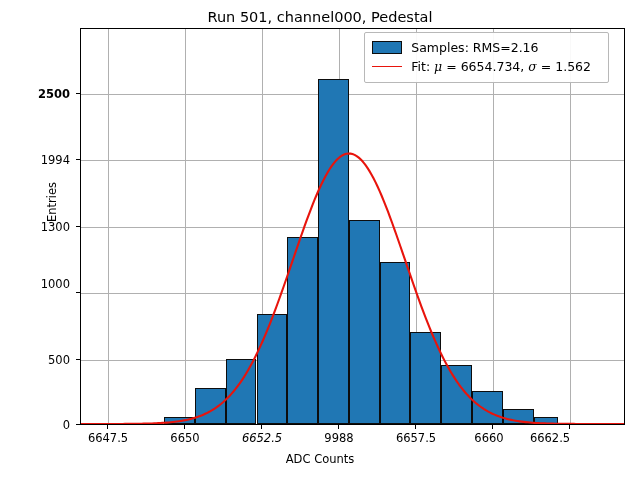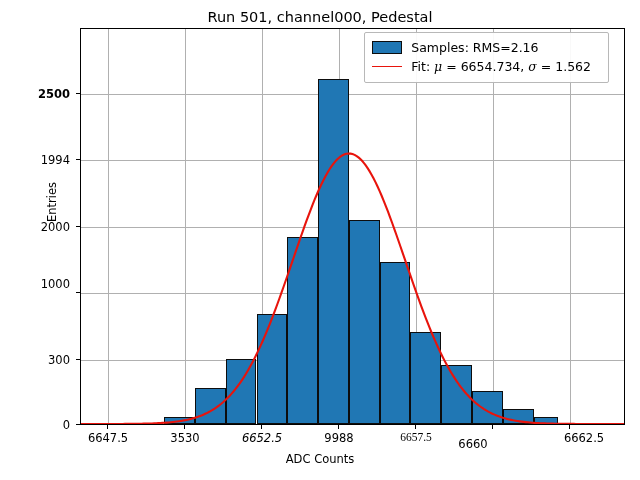--- a/index.html
+++ b/index.html
@@ -114,41 +114,41 @@
   </div>
 
   <div class="ytick" style="top:424px;"></div>
   <div class="ytick" style="top:359px;"></div>
   <div class="ytick" style="top:292px;"></div>
   <div class="ytick" style="top:226px;"></div>
   <div class="ytick" style="top:159px;"></div>
   <div class="ytick" style="top:93px;"></div>
 
   <div class="ytick-label" style="top:418px;">0</div>
-  <div class="ytick-label" style="top:353px;">300</div>
+  <div class="ytick-label" style="top:353px;">500</div>
   <div class="ytick-label" style="top:277px;">1000</div>
-  <div class="ytick-label" style="top:220px;">2000</div>
+  <div class="ytick-label" style="top:220px;">1300</div>
   <div class="ytick-label" style="top:153px;">1994</div>
   <div class="ytick-label" style="top:87px;font-weight:bold;">2500</div>
 
   <div class="xtick" style="left:107px;"></div>
   <div class="xtick" style="left:184px;"></div>
   <div class="xtick" style="left:261px;"></div>
   <div class="xtick" style="left:338px;"></div>
   <div class="xtick" style="left:415px;"></div>
   <div class="xtick" style="left:492px;"></div>
   <div class="xtick" style="left:569px;"></div>
 
   <div class="xtick-label" style="left:68px;">6647.5</div>
-  <div class="xtick-label" style="left:145px;">3530</div>
+  <div class="xtick-label" style="left:145px;">6650</div>
   <div class="xtick-label" style="left:222px;font-style:italic;">6652.5</div>
   <div class="xtick-label" style="left:299px;">9988</div>
-  <div class="xtick-label" style="left:376px;font-family:Liberation Serif, serif;">6657.5</div>
-  <div class="xtick-label" style="left:433px;margin-top:6px;">6660</div>
-  <div class="xtick-label" style="left:544px;">6662.5</div>
+  <div class="xtick-label" style="left:376px;">6657.5</div>
+  <div class="xtick-label" style="left:449px;">6660</div>
+  <div class="xtick-label" style="left:510px;">6662.5</div>
 
   <div id="ylabel">Entries</div>
   <div id="xlabel">ADC Counts</div>
 
   <div id="legend">
     <div class="legend-row">
       <span class="swatch-patch"></span>
       <span class="legend-text">Samples: RMS=2.16</span>
     </div>
     <div class="legend-row">

